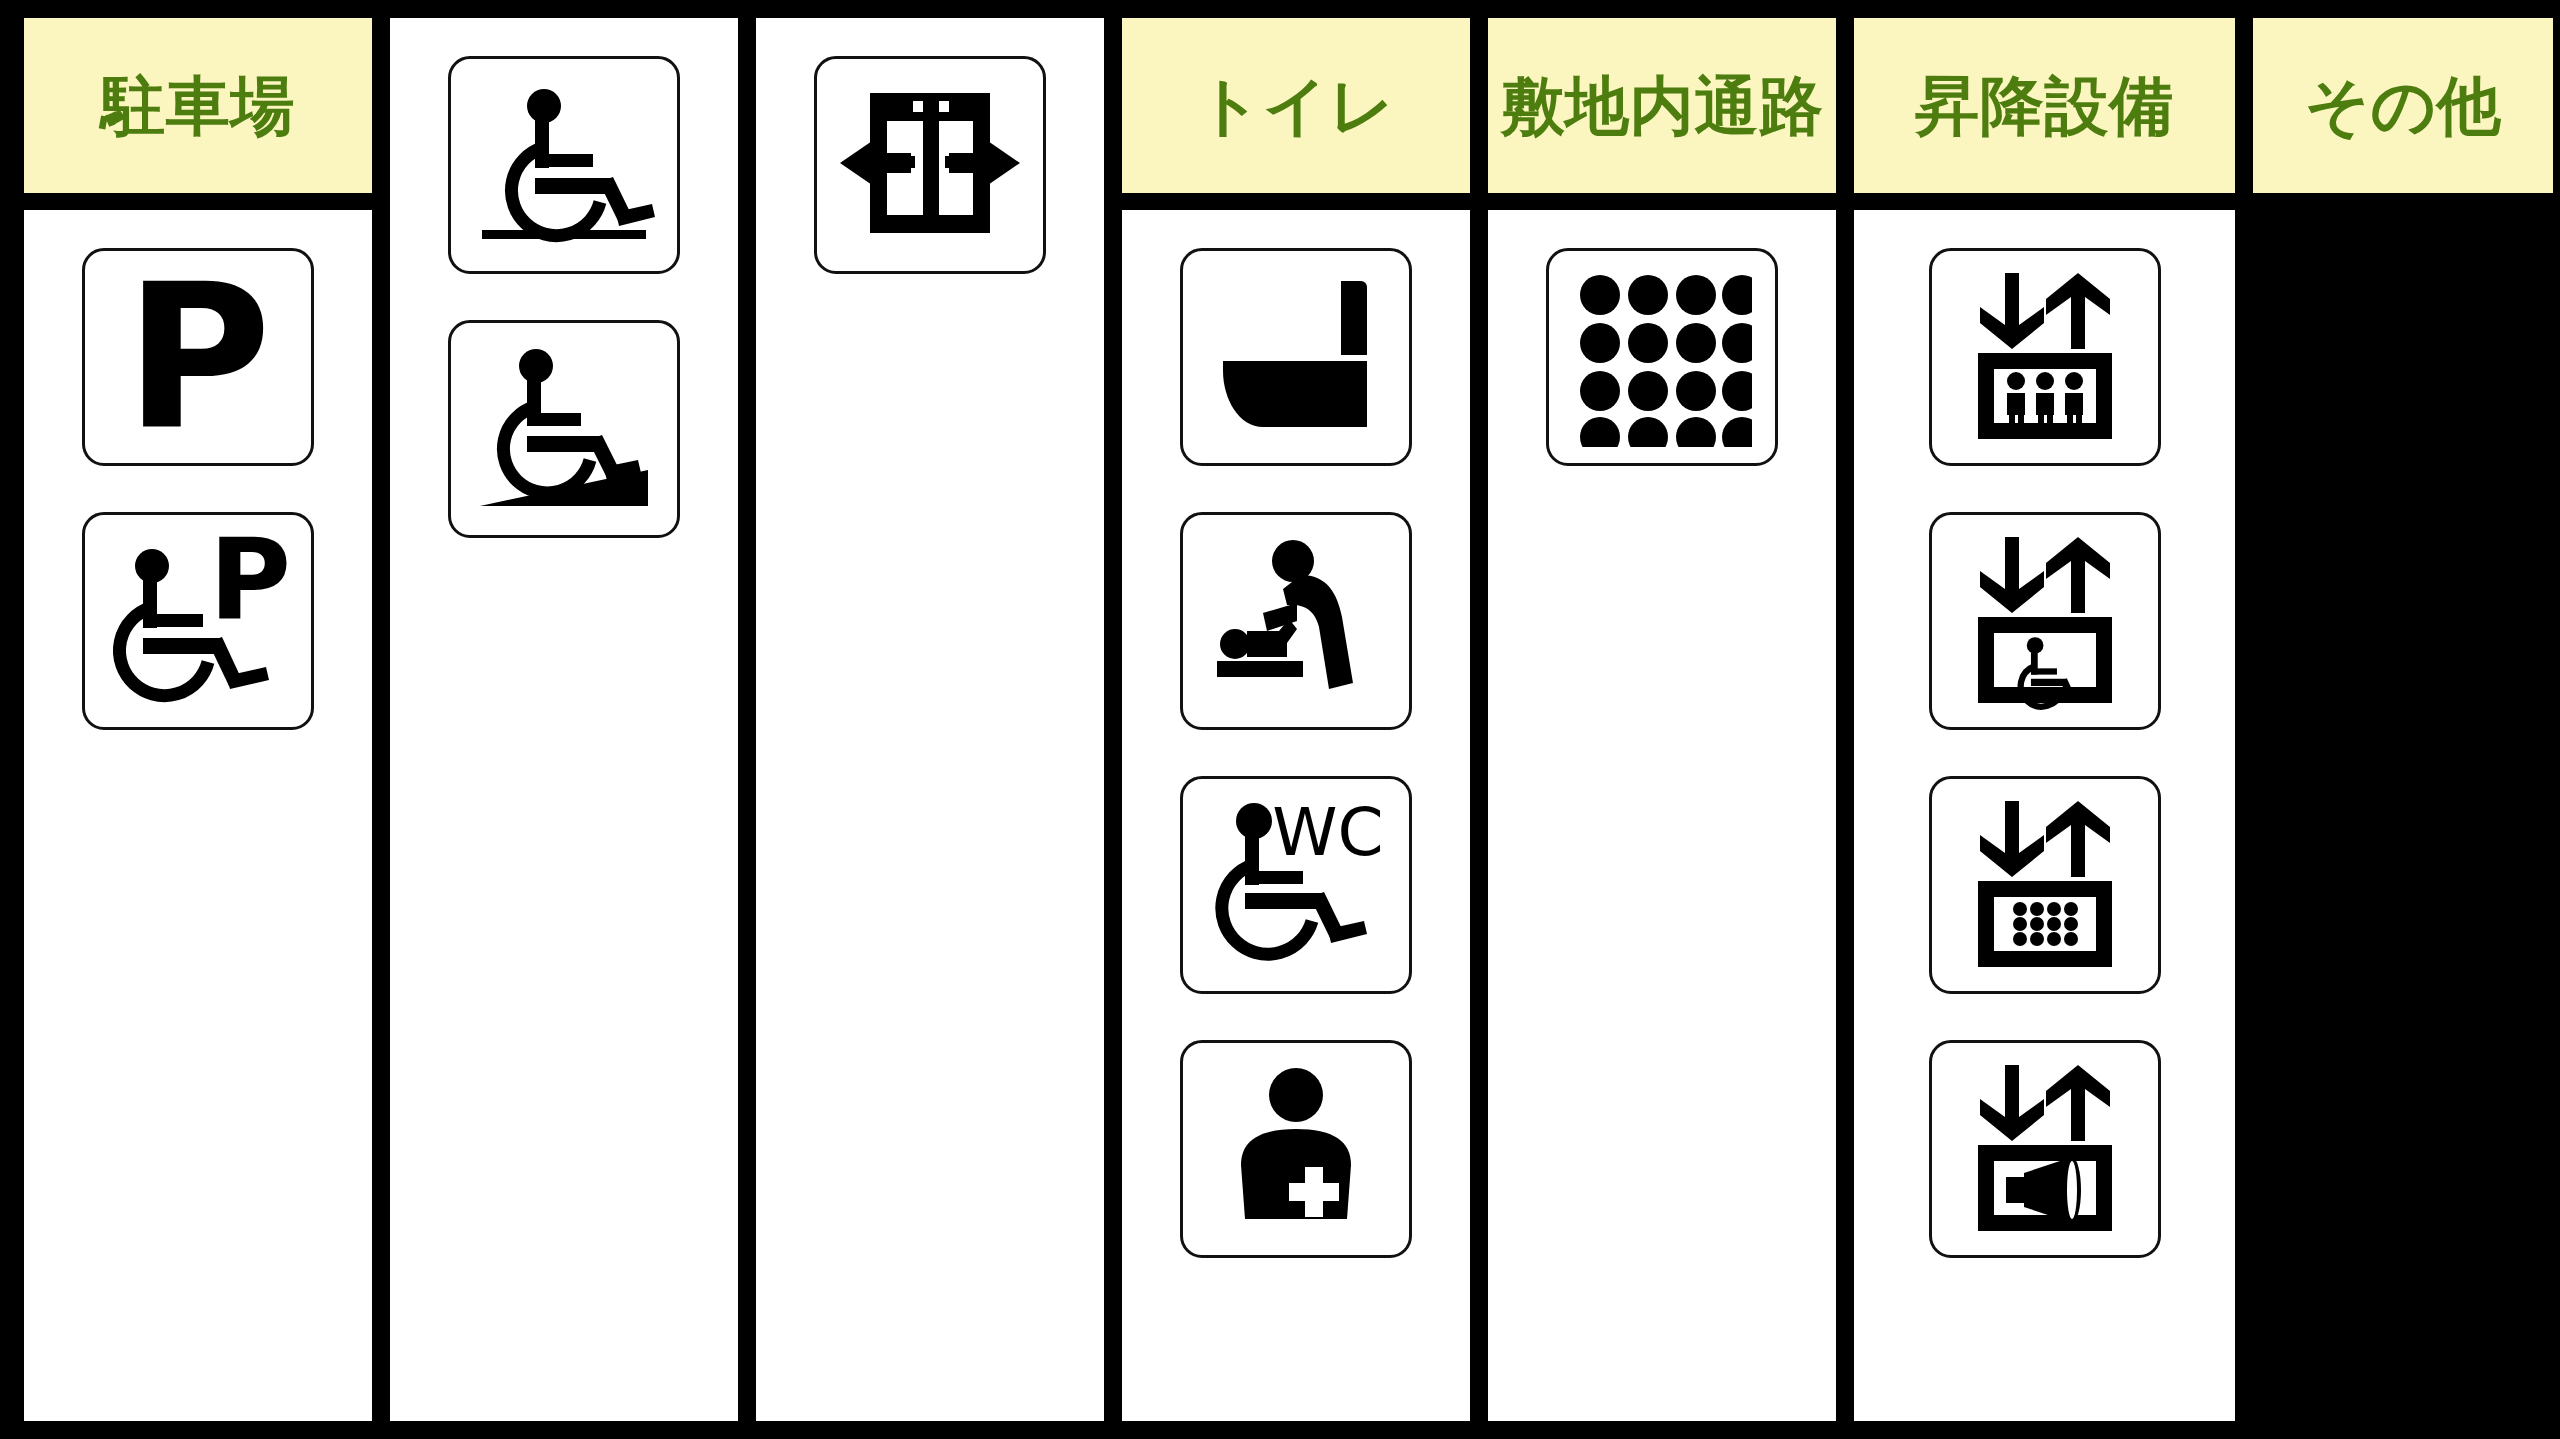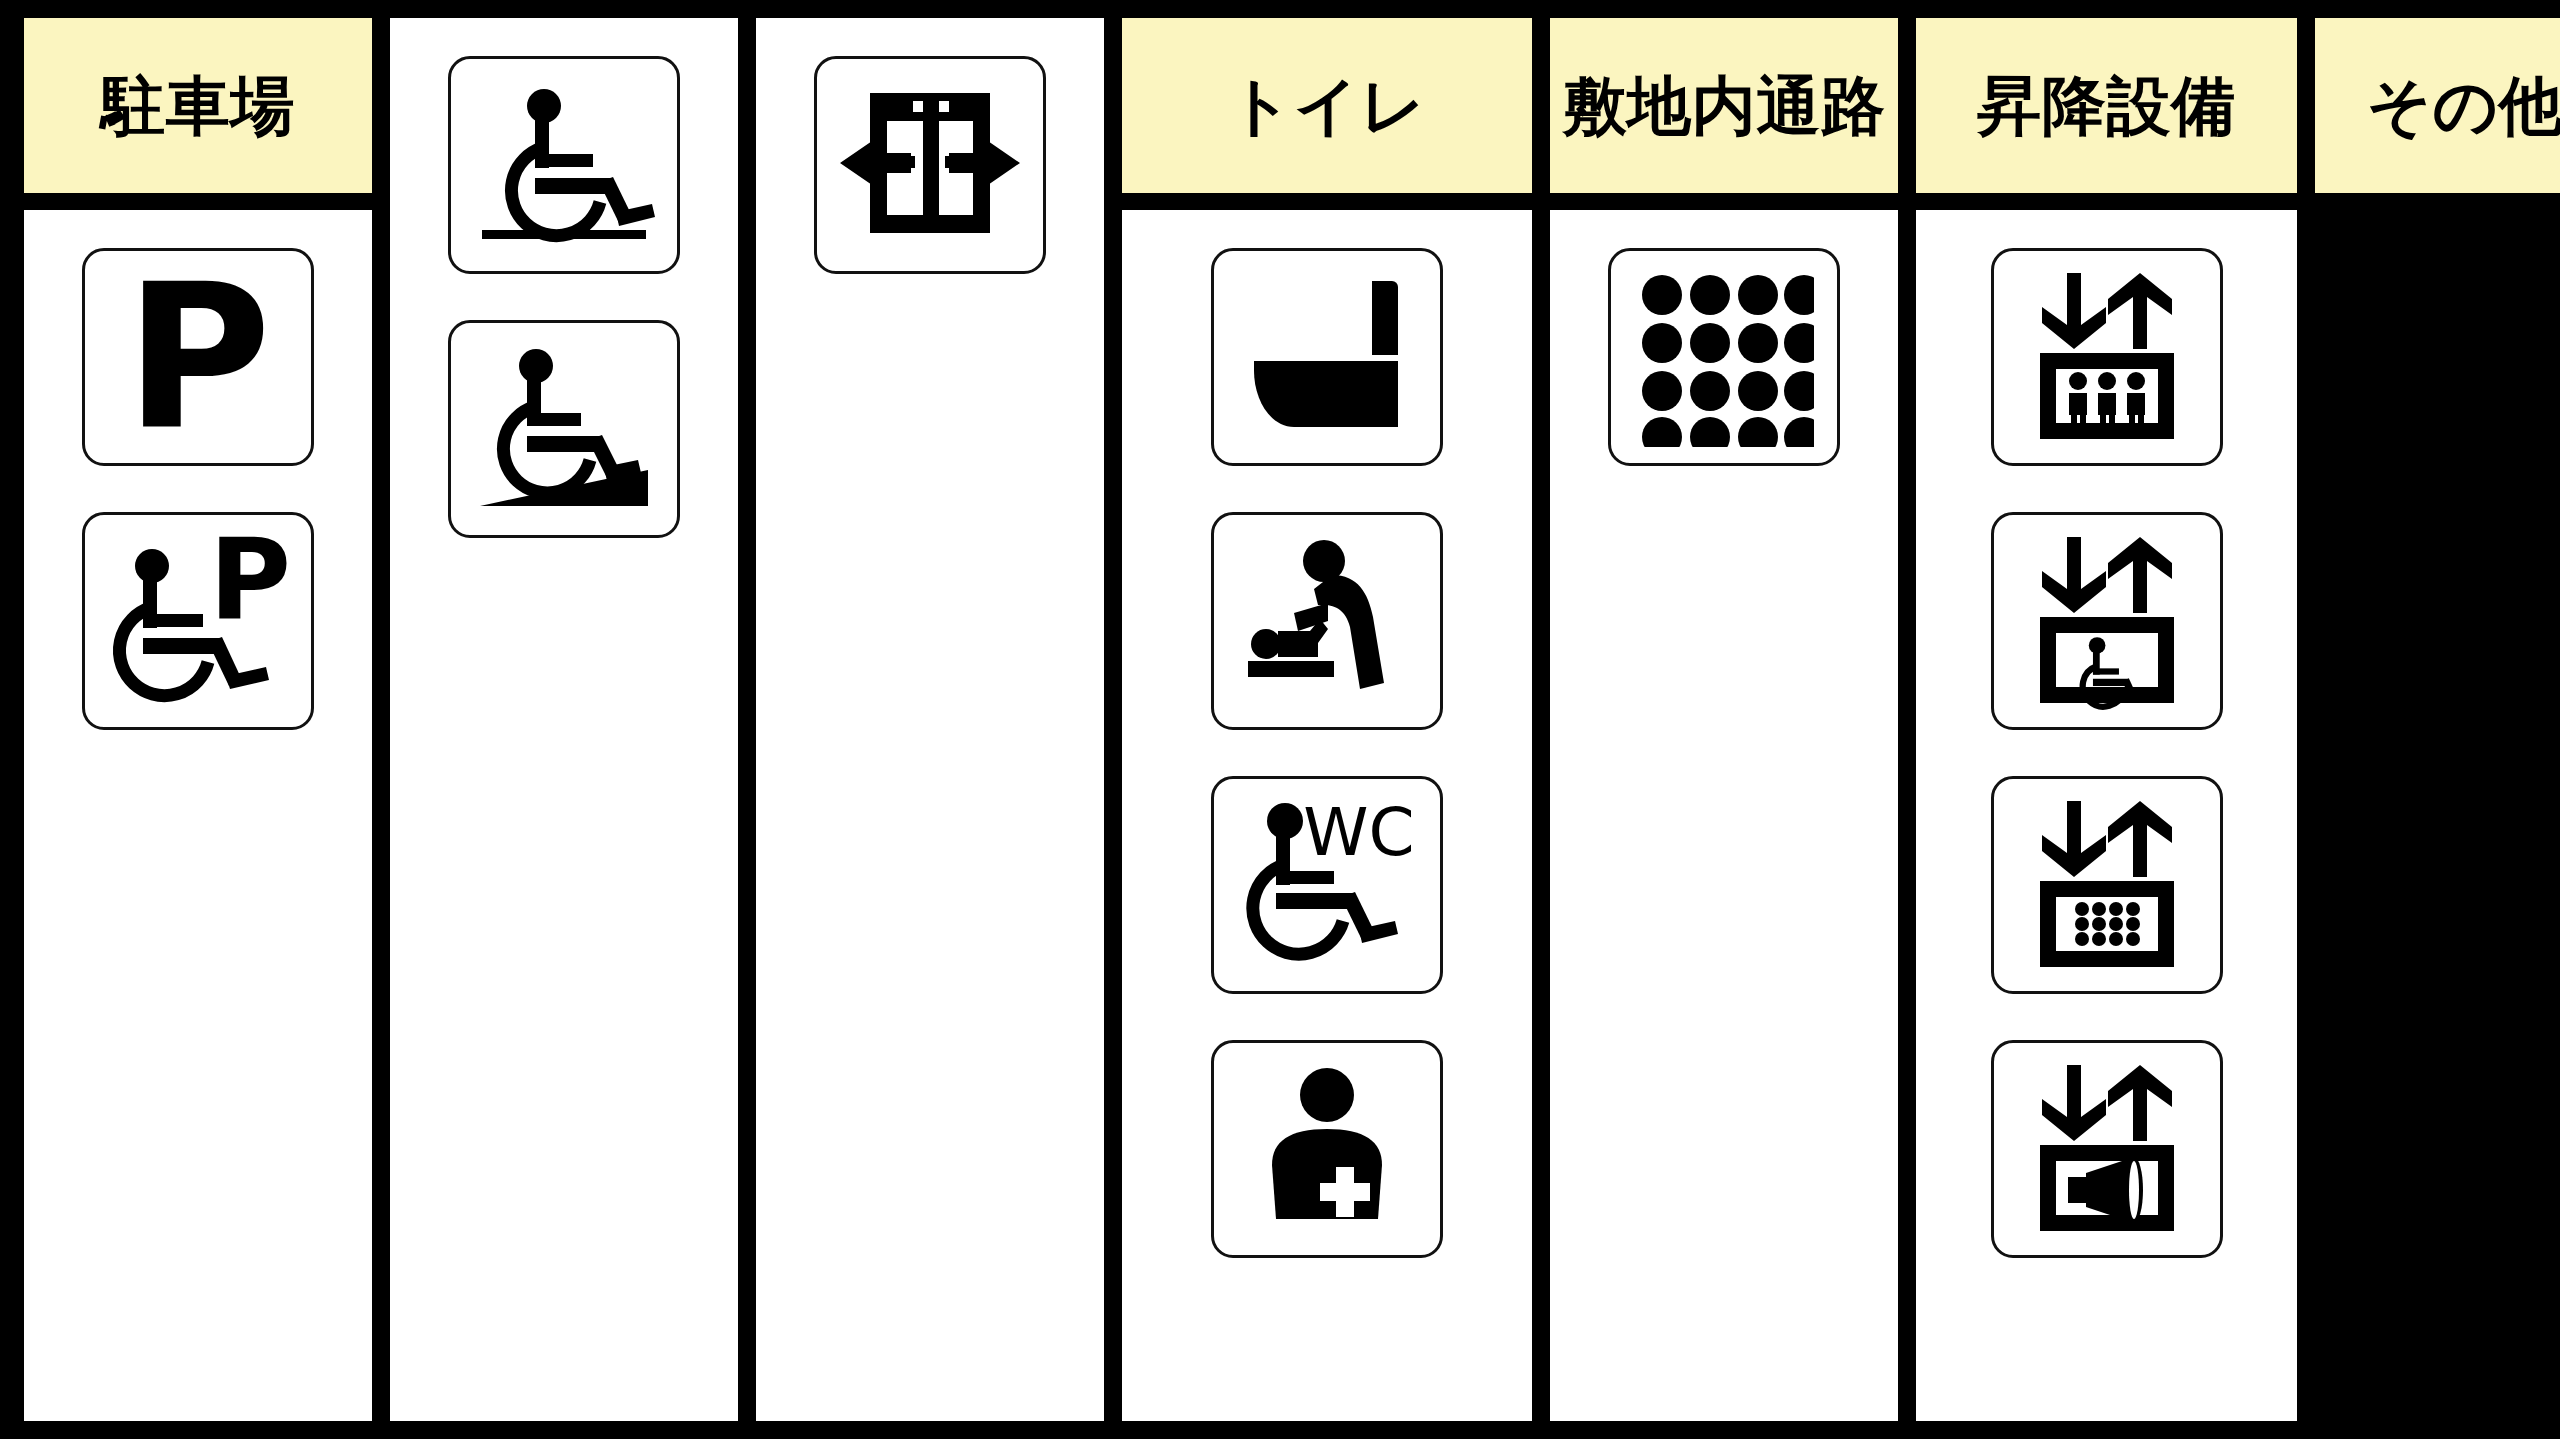--- a/index.html
+++ b/index.html
@@ -28,21 +28,21 @@
     background:#FBF5C0;
     height:175px;
     display:flex;
     align-items:center;
     justify-content:center;
     box-sizing:border-box;
   }
   .col-head span{
     font-size:64px;
     font-weight:700;
-    color:#000000;
+    color:#4d7c0f;
     letter-spacing:0.01em;
     line-height:1;
     white-space:nowrap;
   }
   .col-body{
     background:#FFFFFF;
     flex:1 1 auto;
     display:flex;
     flex-direction:column;
     align-items:center;
@@ -57,21 +57,21 @@
     background:#fff;
     box-sizing:border-box;
     display:flex;align-items:center;justify-content:center;
   }
   .tile svg{display:block;}
 
   
   .c0{width:348px;}
   .c1{width:348px;}
   .c2{width:348px;}
-  .c3{width:410px;}
+  .c3{width:348px;}
   .c4{width:348px;}
   .c5{width:381px;}
   .c6{width:300px;}
 </style>
 </head>
 <body>
 
 <div id="board">
 
   <div class="column c0">

